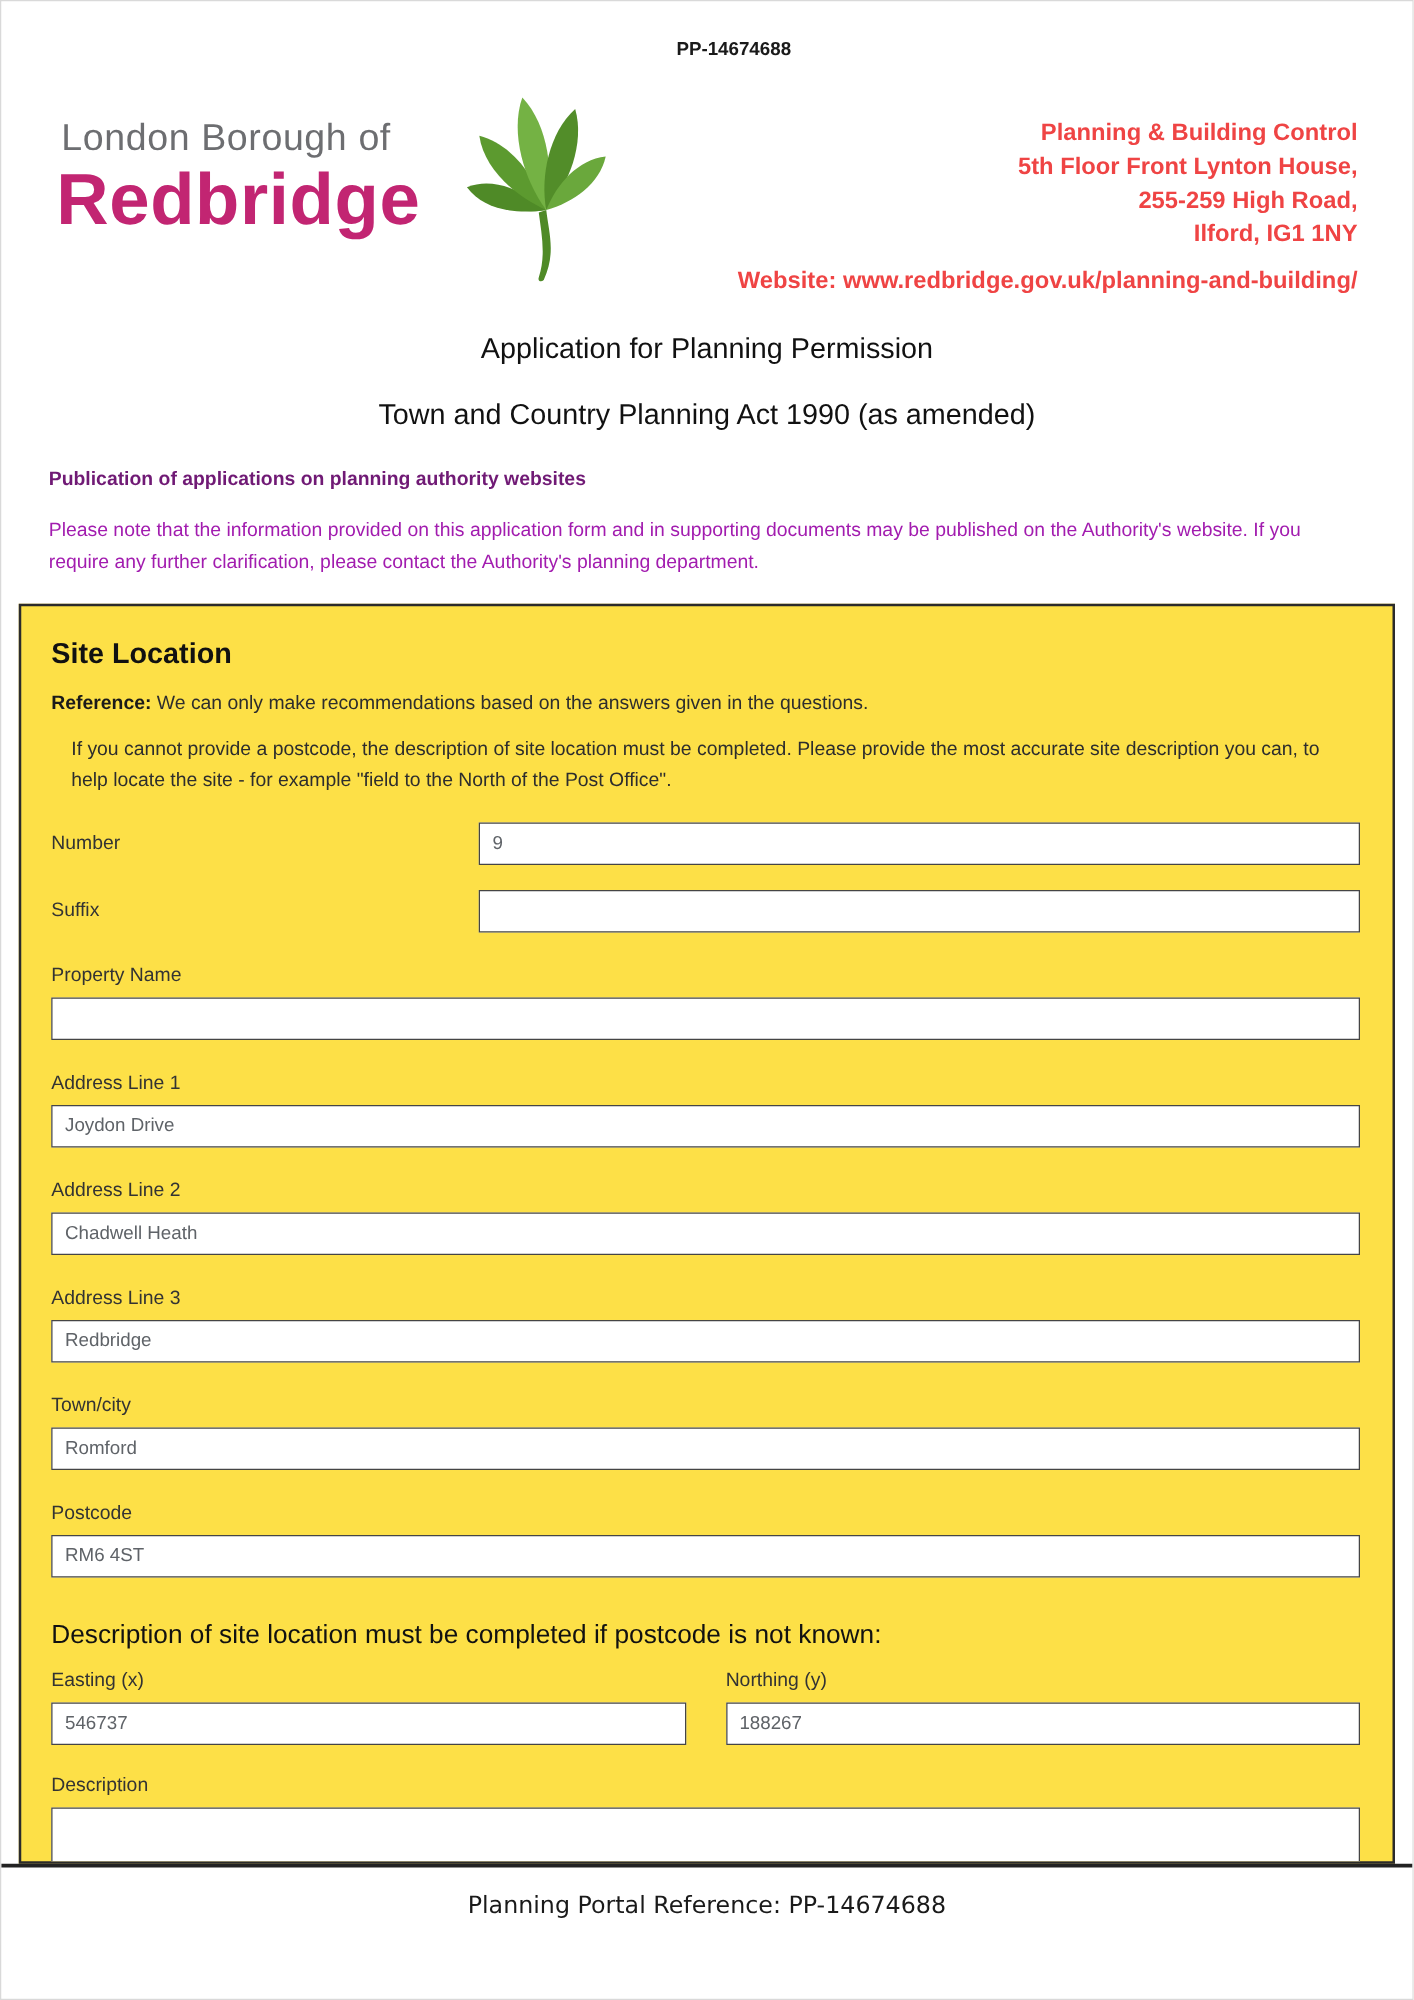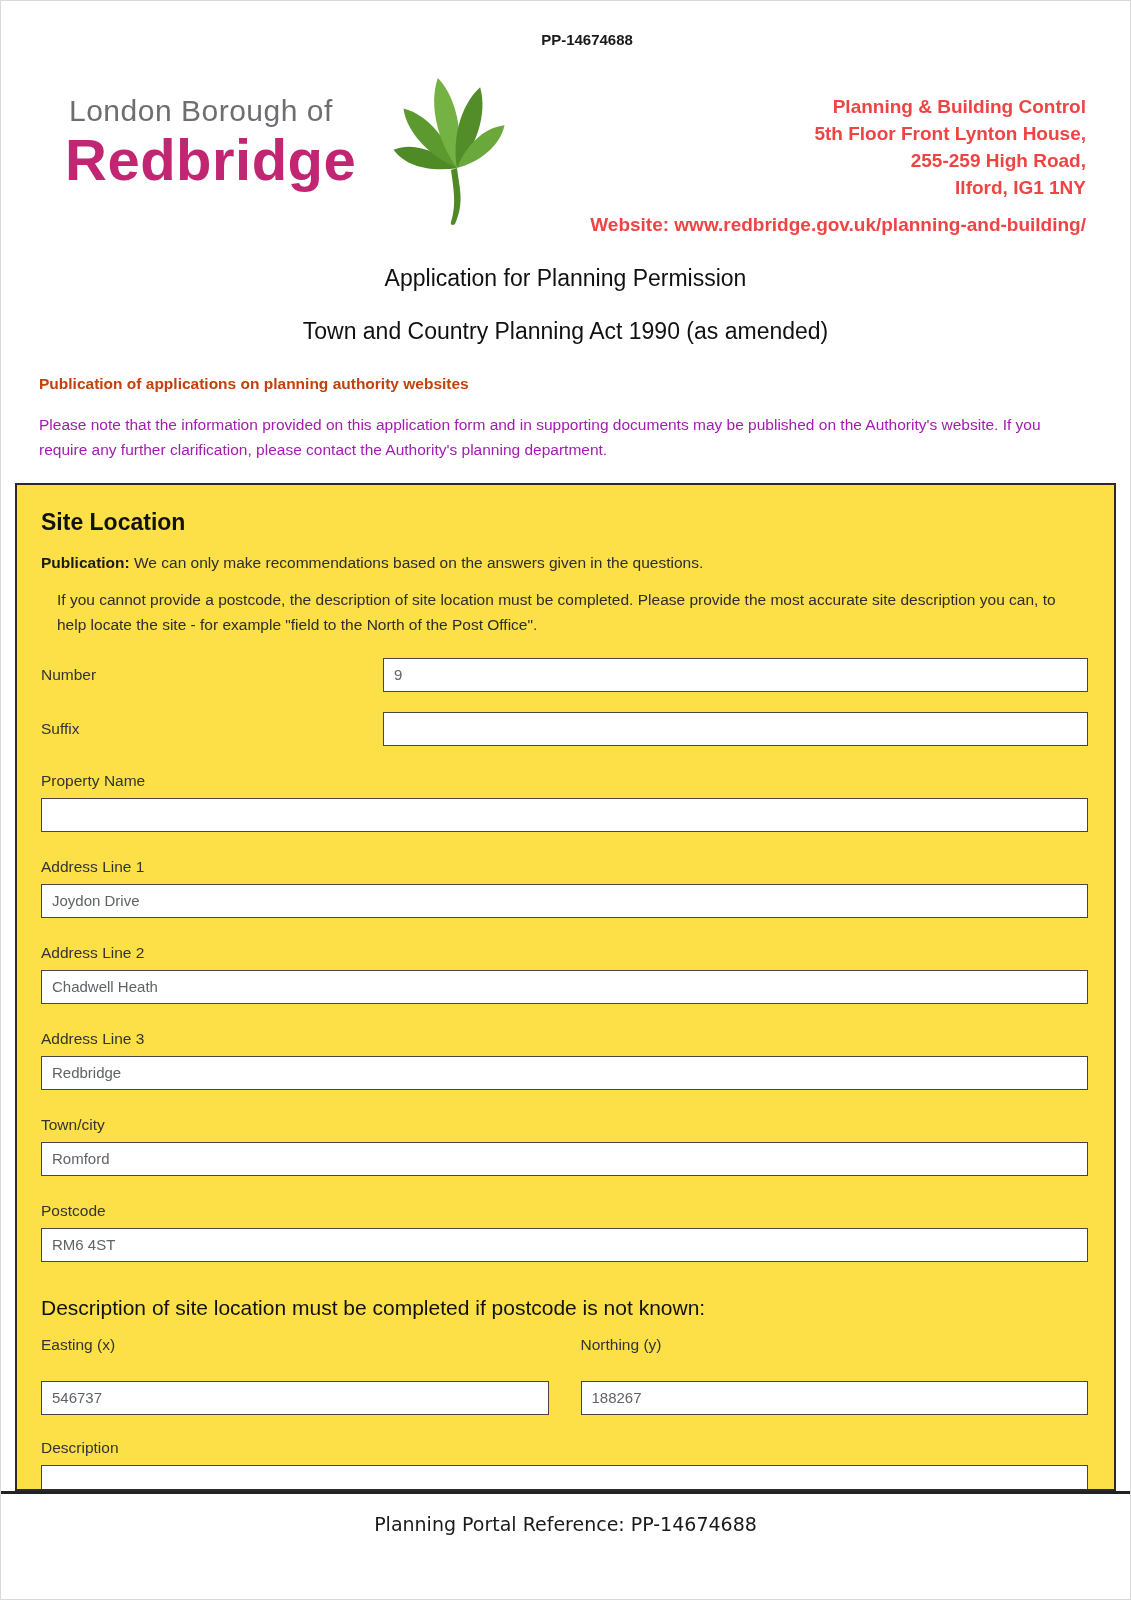--- a/index.html
+++ b/index.html
@@ -25,21 +25,21 @@
     color: #1a1a1a;
     padding-left: 43px;
   }
 
   .header-row {
     display: flex;
     justify-content: space-between;
     padding: 18px 44px 0 44px;
   }
 
-  .logo-block { position: relative; width: 500px; height: 160px; margin-left: 20px; }
+  .logo-block { position: relative; width: 500px; height: 160px; }
   .logo-line1 {
     position: absolute; top: 28px; left: 4px;
     font-size: 30px; color: #6d6e71; letter-spacing: 0.5px;
   }
   .logo-line2 {
     position: absolute; top: 60px; left: 0;
     font-size: 58px; font-weight: bold; color: #c22572; letter-spacing: 0.5px;
   }
   .leaf-wrap { position: absolute; left: 300px; top: -6px; width: 180px; height: 170px; }
 
@@ -57,21 +57,21 @@
   .title-main {
     text-align: center; font-size: 23px; font-weight: 400;
     color: #111; margin-top: 26px;
   }
   .title-sub {
     text-align: center; font-size: 23px; font-weight: 400;
     color: #111; margin-top: 26px;
   }
 
   .publication { margin: 30px 38px 0 38px; }
-  .publication-heading { font-size: 15.5px; font-weight: bold; color: #c2410c; }
+  .publication-heading { font-size: 15.5px; font-weight: bold; color: #701a75; }
   .publication-body {
     margin-top: 20px; font-size: 15.5px; color: #a21caf; line-height: 1.6;
     max-width: 1050px;
   }
 
   
   .site-box {
     position: absolute;
     left: 14px;
     right: 14px;
@@ -110,21 +110,21 @@
 
   .desc-heading {
     margin-top: 34px; font-size: 21px; font-weight: 400; color: #111;
   }
 
   .coord-grid {
     display: grid; grid-template-columns: 1fr 1fr; column-gap: 32px;
     margin-top: 16px;
   }
   .coord-grid .field-label { display: block; margin-bottom: 8px; }
-  .coord-grid input { width: 100%; margin-top: 19px; }
+  .coord-grid input { width: 100%; }
 
   .desc-row { margin-top: 24px; }
   .desc-row .field-label { display: block; margin-bottom: 8px; }
   textarea.text-field.desc-area {
     width: 100%; height: 90px; resize: none; padding-top: 8px;
   }
 
   
   .page-break-line {
     position: absolute; left: 0; right: 0; top: 1490px; height: 3px;
@@ -177,21 +177,21 @@
 
   <div class="publication">
     <div class="publication-heading">Publication of applications on planning authority websites</div>
     <div class="publication-body">Please note that the information provided on this application form and in supporting documents may be published on the Authority's website. If you require any further clarification, please contact the Authority's planning department.</div>
   </div>
 
   <div class="site-box">
     <h2 class="site-heading">Site Location</h2>
 
     <div class="disclaimer">
-      <b>Publication:</b>
+      <b>Reference:</b>
       <span>We can only make recommendations based on the answers given in the questions.</span>
     </div>
 
     <div class="site-intro">If you cannot provide a postcode, the description of site location must be completed. Please provide the most accurate site description you can, to help locate the site - for example "field to the North of the Post Office".</div>
 
     <div class="row-inline">
       <span class="field-label">Number</span>
       <input class="text-field" type="text" value="9" style="">
     </div>
 

